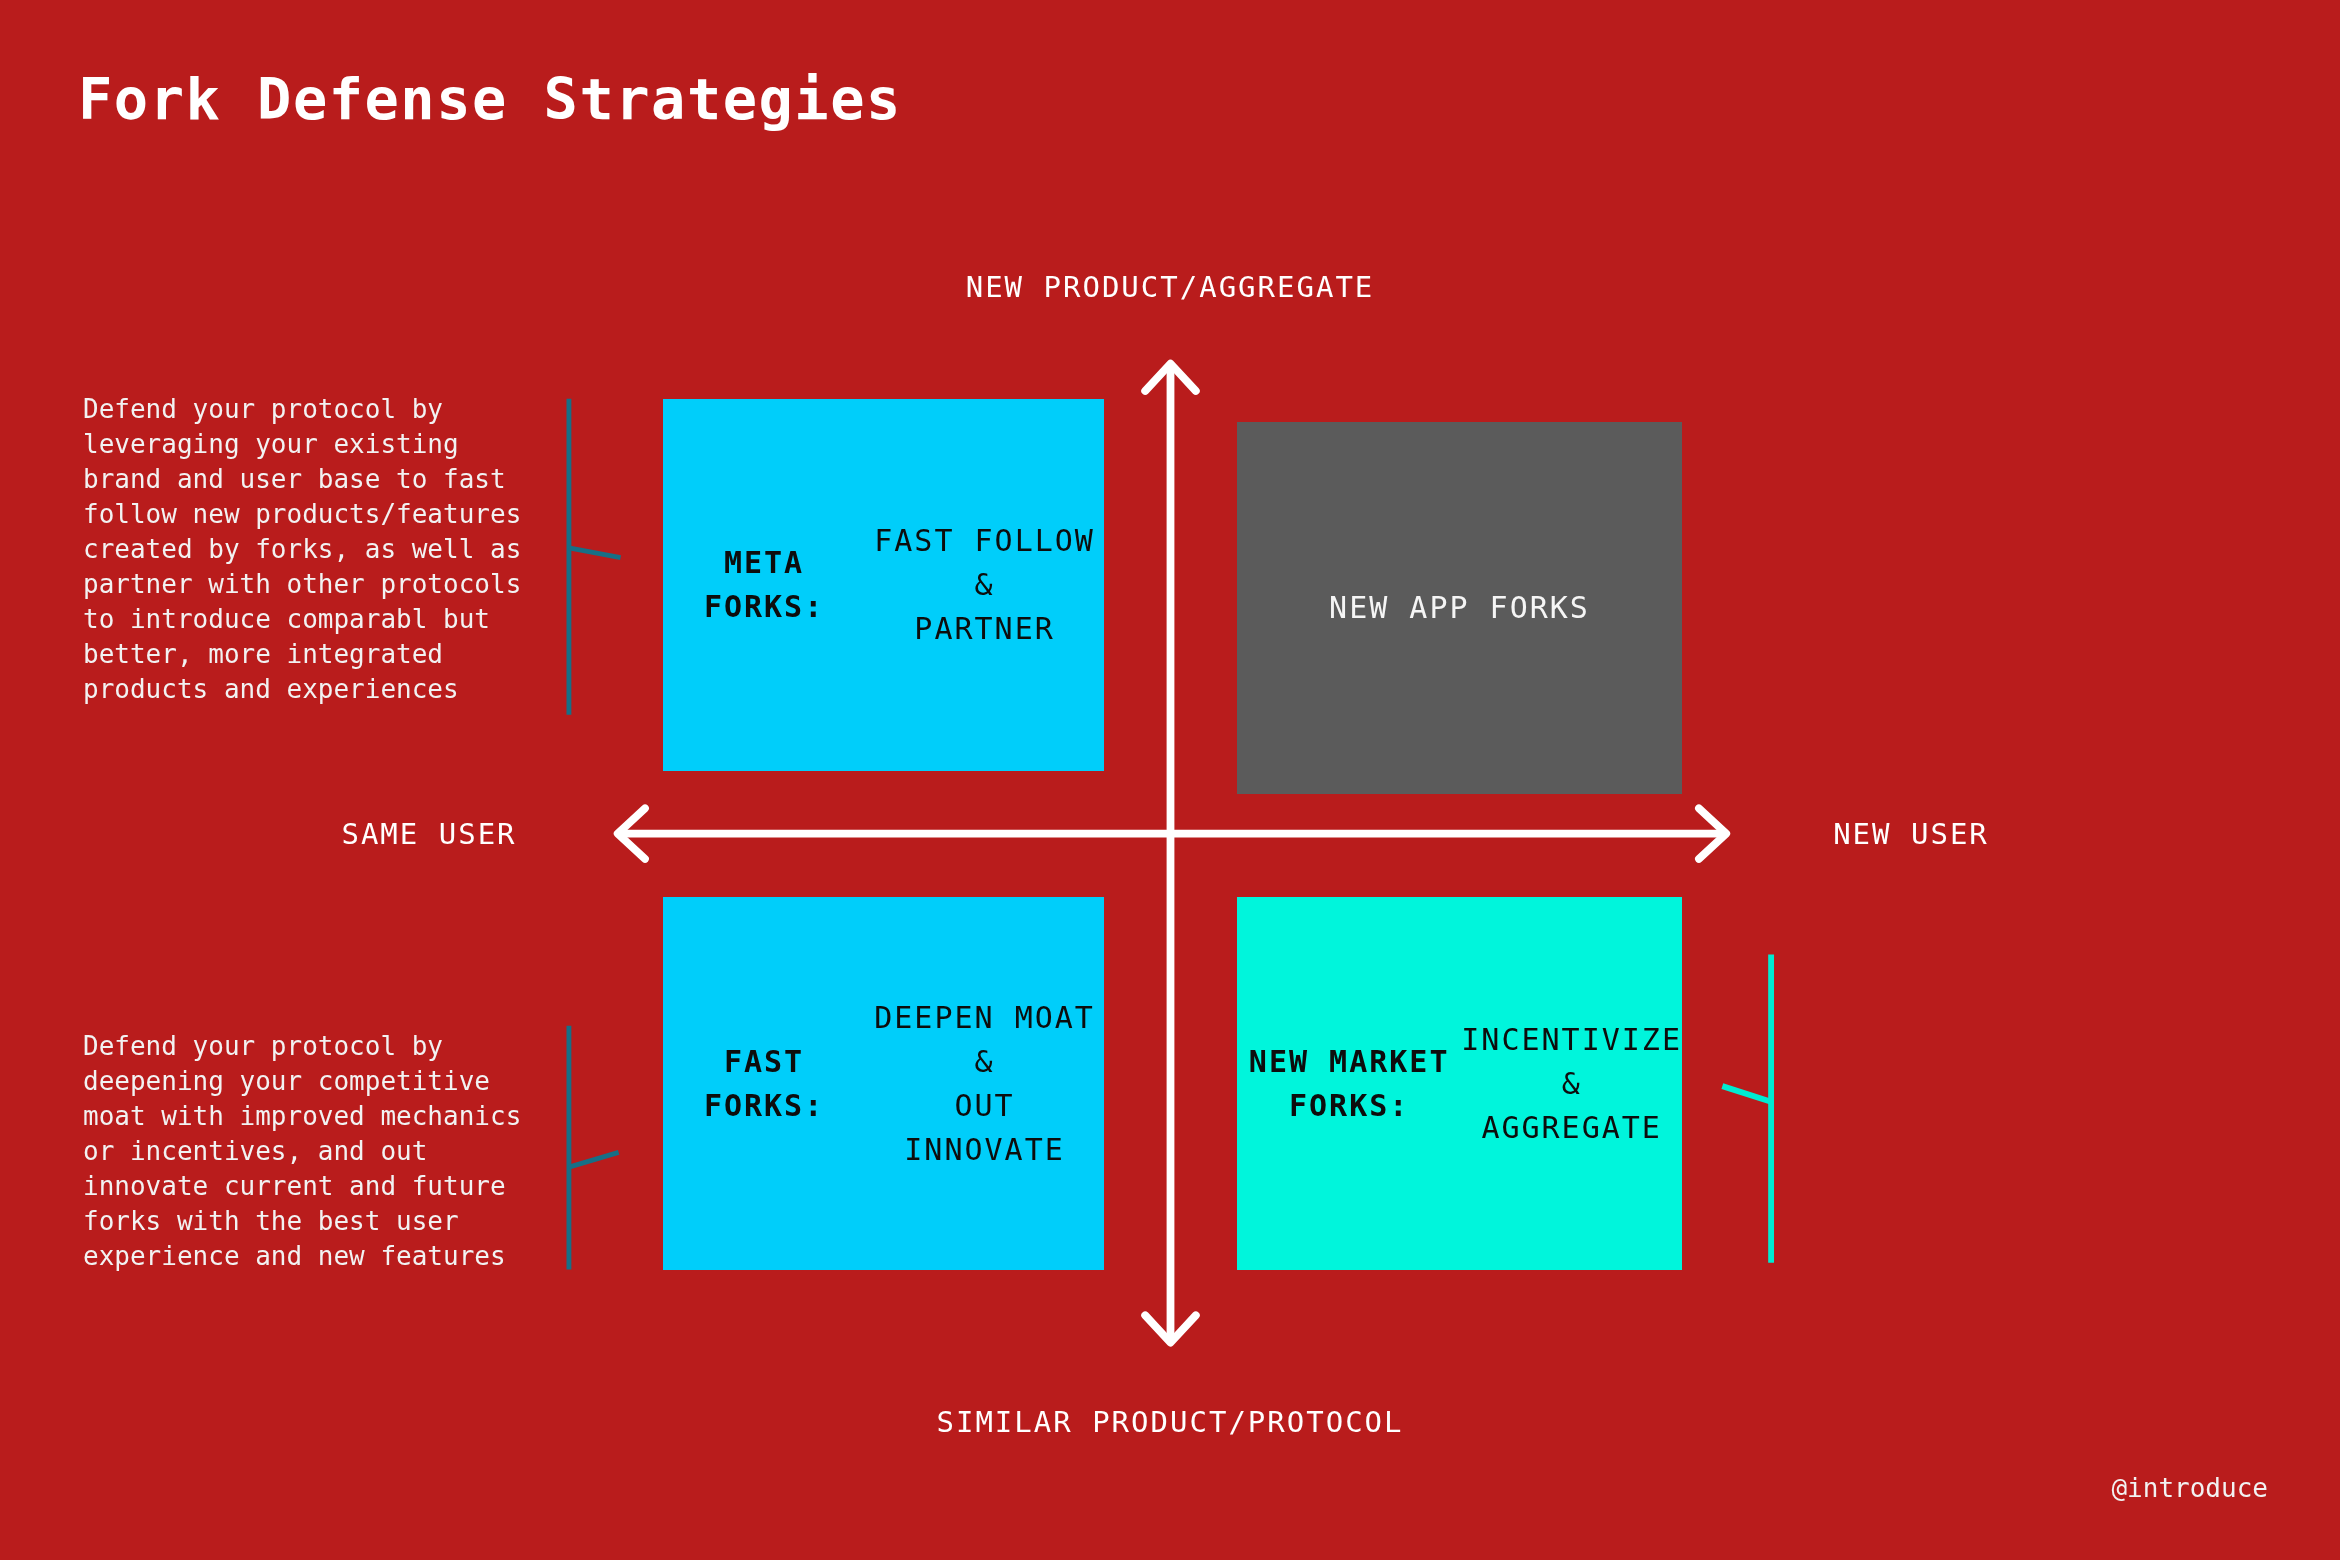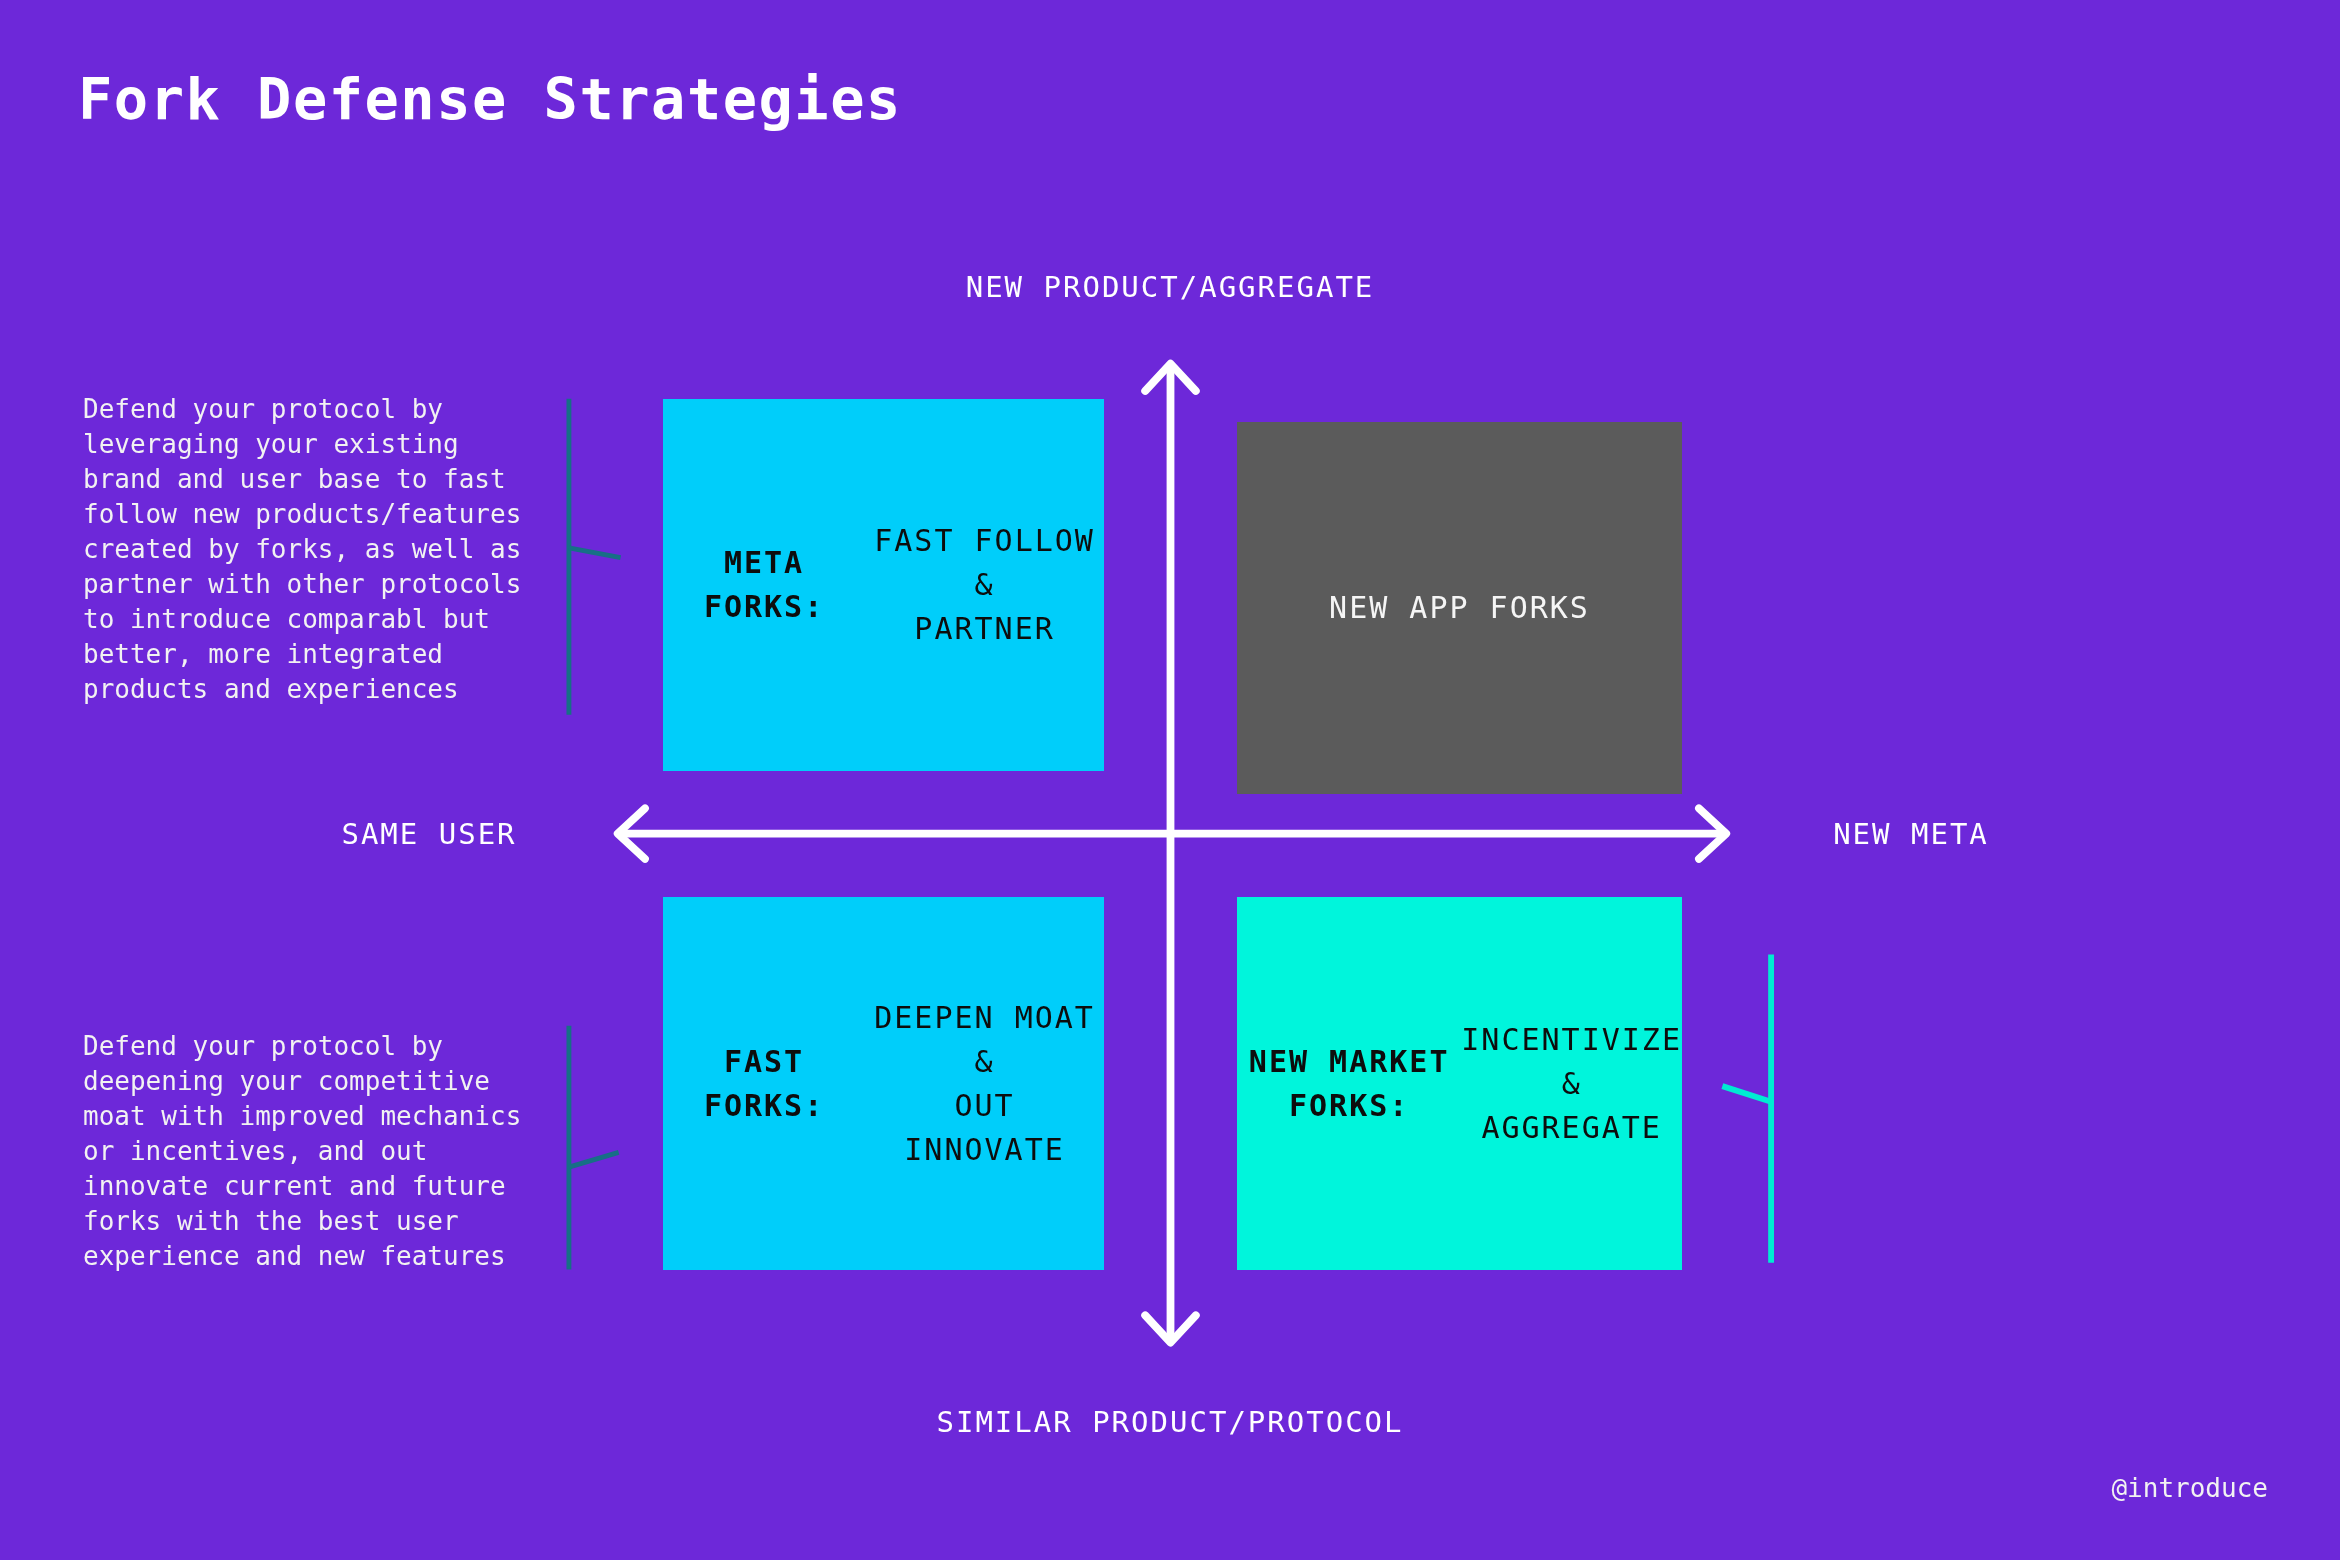--- a/index.html
+++ b/index.html
@@ -4,21 +4,21 @@
 <style>
   html, body {
     margin: 0;
     padding: 0;
     background: #060606;
   }
   .canvas {
     position: relative;
     width: 2341px;
     height: 1560px;
-    background: #6d28d9;
+    background: #b91c1c;
     font-family: "DejaVu Sans Mono", "Liberation Mono", monospace;
     overflow: hidden;
   }
   .page-title {
     position: absolute;
     left: 78px;
     top: 66px;
     margin: 0;
     font-size: 57px;
     font-weight: 700;
@@ -118,21 +118,21 @@
 
     <g stroke="#00EBD2" stroke-width="6">
       <line x1="1816" y1="979" x2="1816" y2="1295"></line>
       <line x1="1766" y1="1114" x2="1816" y2="1130"></line>
     </g>
   </svg>
 
   <div class="axis-label top">NEW PRODUCT/AGGREGATE</div>
   <div class="axis-label bottom">SIMILAR PRODUCT/PROTOCOL</div>
   <div class="axis-label left">SAME USER</div>
-  <div class="axis-label right">NEW META</div>
+  <div class="axis-label right">NEW USER</div>
 
   <div class="quadrant tl">
     <div class="q-heading">META FORKS:</div>
     <div class="q-sub">FAST FOLLOW &amp;
 PARTNER</div>
   </div>
 
   <div class="quadrant tr">
     <div class="q-heading">NEW APP FORKS</div>
     <div class="q-sub"></div>

